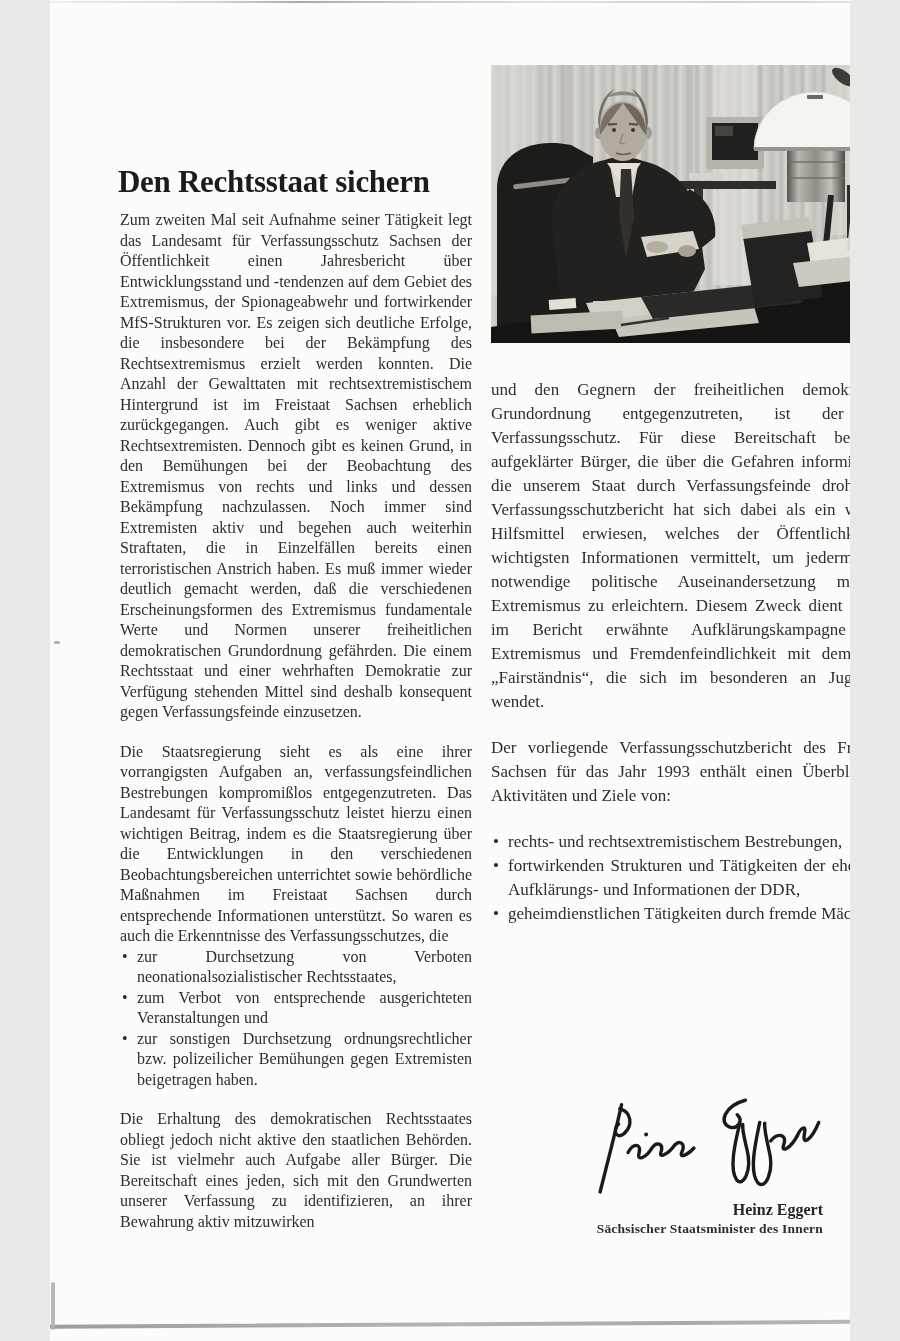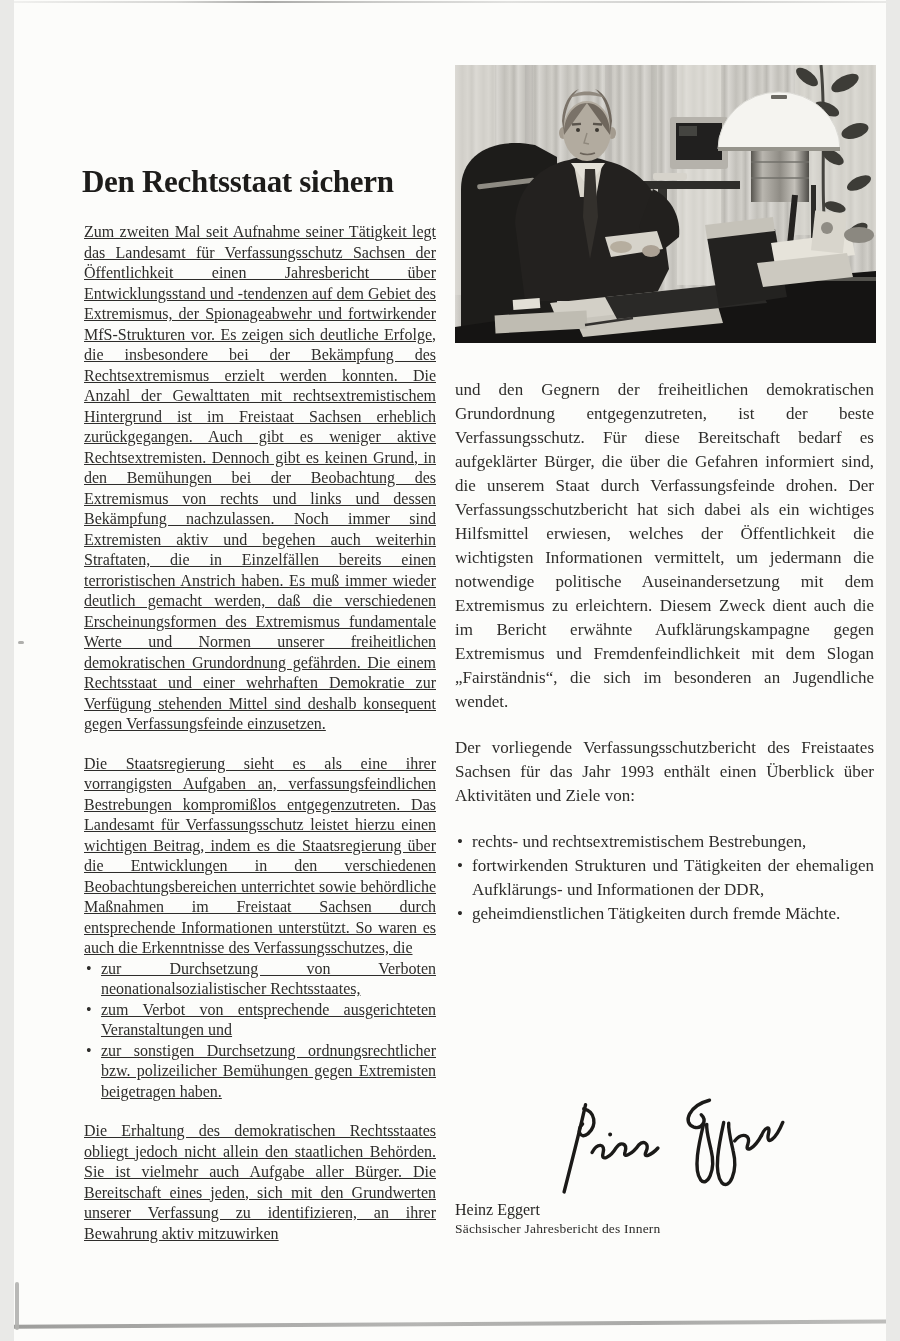--- a/index.html
+++ b/index.html
@@ -1,55 +1,56 @@
 <!DOCTYPE html>
 <html lang="de"><head>
 <meta charset="utf-8">
 <style>
   html,body{margin:0;padding:0;background:#e9e9e7;}
   .page{
-    position:relative; width:872px; height:1341px; margin:0 auto;
+    position:relative; width:776px; height:1341px; margin:0 auto;
     background:#fcfcfa; overflow:hidden;
     font-family:"Liberation Serif","DejaVu Serif",serif;
     color:#2e2d2b;
+    padding-left:24px;
   }
   
   .edge-top{position:absolute;left:0;top:1px;width:900px;height:2px;
     background:linear-gradient(to right,#ececea 0%,#c9c9c7 18%,#8f8f8d 28%,#b9b9b7 40%,#d8d8d6 55%,#c2c2c0 75%,#e6e6e4 100%);
     opacity:.75;}
   .edge-bottom{position:absolute;left:-6px;top:1322px;width:912px;height:4px;
     background:linear-gradient(to right,#8d8d8b,#a8a8a6 45%,#9b9b99 70%,#b5b5b3);
     transform:rotate(-0.35deg);border-radius:2px;opacity:.85;}
   .edge-left{position:absolute;left:1px;top:1282px;width:4px;height:48px;
     background:#b1b1af;border-radius:2px;opacity:.9;}
   .speck{position:absolute;left:4px;top:641px;width:6px;height:3px;background:#9b9b99;border-radius:2px;opacity:.8;}
 
   .title{
     position:absolute;left:68px;top:164px;margin:0;
     font-size:31px;font-weight:700;letter-spacing:-0.3px;color:#1d1c1a;
   }
   .col{position:absolute;text-align:justify;hyphens:auto;-webkit-hyphens:auto;}
   .col p{margin:0;}
-  .col-left{left:70px;top:222px;width:352px;font-size:16px;line-height:20.5px;text-decoration:underline;}
+  .col-left{left:70px;top:210px;width:352px;font-size:16px;line-height:20.5px;}
   .col-right{left:441px;top:378px;width:419px;font-size:17px;line-height:24px;}
   .col-left .p-gap{margin-bottom:19px;}
   .col-right .p-gap{margin-bottom:22px;}
   .bullet-list{margin:0 0 19px 0;}
   .col-right .bullet-list{margin-bottom:20px;}
   .bullet-item{position:relative;padding-left:17px;}
   .bullet-marker{position:absolute;left:2px;top:0;}
 
   .photo{
     position:absolute;left:441px;top:65px;width:421px;height:278px;margin:0;
     background:#cfcdc8;
   }
   .photo svg{display:block;}
 
   .signature-svg{position:absolute;left:538px;top:1094px;}
-  .sign-text{position:absolute;left:441px;top:1200px;width:332px;}
+  .sign-text{position:absolute;left:441px;top:1200px;width:332px;text-align:right;font-weight:bold;}
   .sign-name{font-size:16px;line-height:20px;color:#262523;}
   .sign-role{font-size:13.5px;line-height:17px;letter-spacing:.2px;color:#2c2b29;}
 </style>
 </head>
 <body>
 
 <div class="page">
 
   <div class="edge-top"></div>
   <div class="edge-bottom"></div>
@@ -177,21 +178,21 @@
       </div>
       <div class="bullet-item">
         <span class="bullet-marker">•</span>
         <span>zum Verbot von entsprechende ausgerichteten Veranstaltungen und</span>
       </div>
       <div class="bullet-item">
         <span class="bullet-marker">•</span>
         <span>zur sonstigen Durchsetzung ordnungsrechtlicher bzw. polizeilicher Bemühungen gegen Extremisten beigetragen haben.</span>
       </div>
     </div>
-    <p>Die Erhaltung des demokratischen Rechtsstaates obliegt jedoch nicht allein den staatlichen Behörden. Sie ist vielmehr auch Aufgabe aller Bürger. Die Bereitschaft eines jeden, sich mit den Grundwerten unserer Verfassung zu identifizieren, an ihrer Bewahrung aktiv mitzuwirken</p>
+    <p>Die Erhaltung des demokratischen Rechtsstaates obliegt jedoch nicht aktive den staatlichen Behörden. Sie ist vielmehr auch Aufgabe aller Bürger. Die Bereitschaft eines jeden, sich mit den Grundwerten unserer Verfassung zu identifizieren, an ihrer Bewahrung aktiv mitzuwirken</p>
   </div>
 
   <div class="col col-right">
     <p class="p-gap">und den Gegnern der freiheitlichen demokratischen Grundordnung entgegenzutreten, ist der beste Verfassungsschutz. Für diese Bereitschaft bedarf es aufgeklärter Bürger, die über die Gefahren informiert sind, die unserem Staat durch Verfassungsfeinde drohen. Der Verfassungsschutzbericht hat sich dabei als ein wichtiges Hilfsmittel erwiesen, welches der Öffentlichkeit die wichtigsten Informationen vermittelt, um jedermann die notwendige politische Auseinandersetzung mit dem Extremismus zu erleichtern. Diesem Zweck dient auch die im Bericht erwähnte Aufklärungskampagne gegen Extremismus und Fremdenfeindlichkeit mit dem Slogan „Fairständnis“, die sich im besonderen an Jugendliche wendet.</p>
     <p class="p-gap">Der vorliegende Verfassungsschutzbericht des Freistaates Sachsen für das Jahr 1993 enthält einen Überblick über Aktivitäten und Ziele von:</p>
     <div class="bullet-list">
       <div class="bullet-item">
         <span class="bullet-marker">•</span>
         <span>rechts- und rechtsextremistischem Bestrebungen,</span>
       </div>
@@ -215,16 +216,16 @@
       <path d="M160,8 C140,12 131,29 143,34 C151,37 157,28 151,22"></path>
       <path d="M153,31 C147,51 140,76 147,87 C153,95 163,79 159,58 C157,46 155,38 156,32"></path>
       <path d="M173,31 C167,53 160,80 168,91 C175,99 185,81 181,60 C179,48 177,38 178,32"></path>
       <path d="M183,50 C191,41 200,45 196,54 C192,63 202,59 210,46"></path>
       <path d="M210,46 C214,38 220,35 217,45 C214,57 224,51 232,34"></path>
     </g>
   </svg>
 
   <div class="sign-text">
     <div class="sign-name">Heinz Eggert</div>
-    <div class="sign-role">Sächsischer Jahresbericht des Innern</div>
+    <div class="sign-role">Sächsischer Staatsminister des Innern</div>
   </div>
 
 </div>
 
 </body></html>

